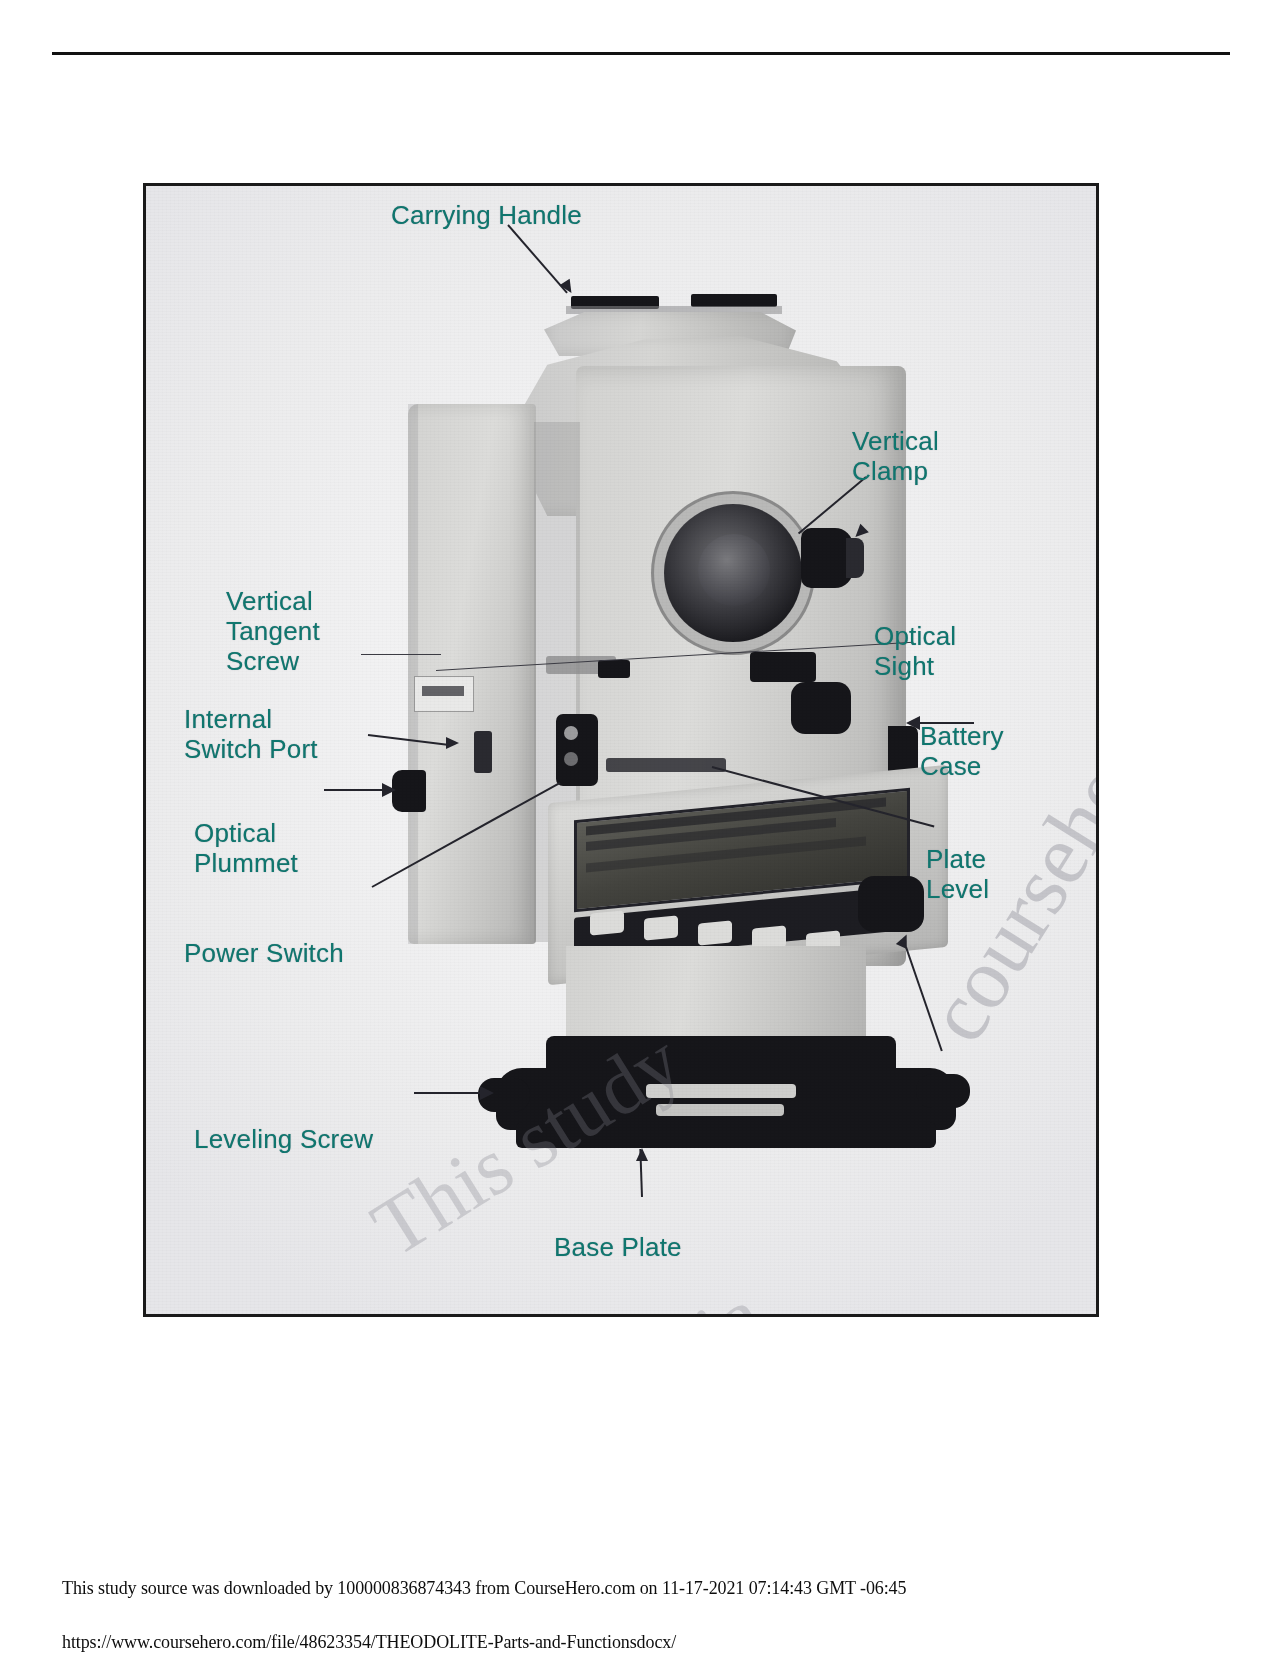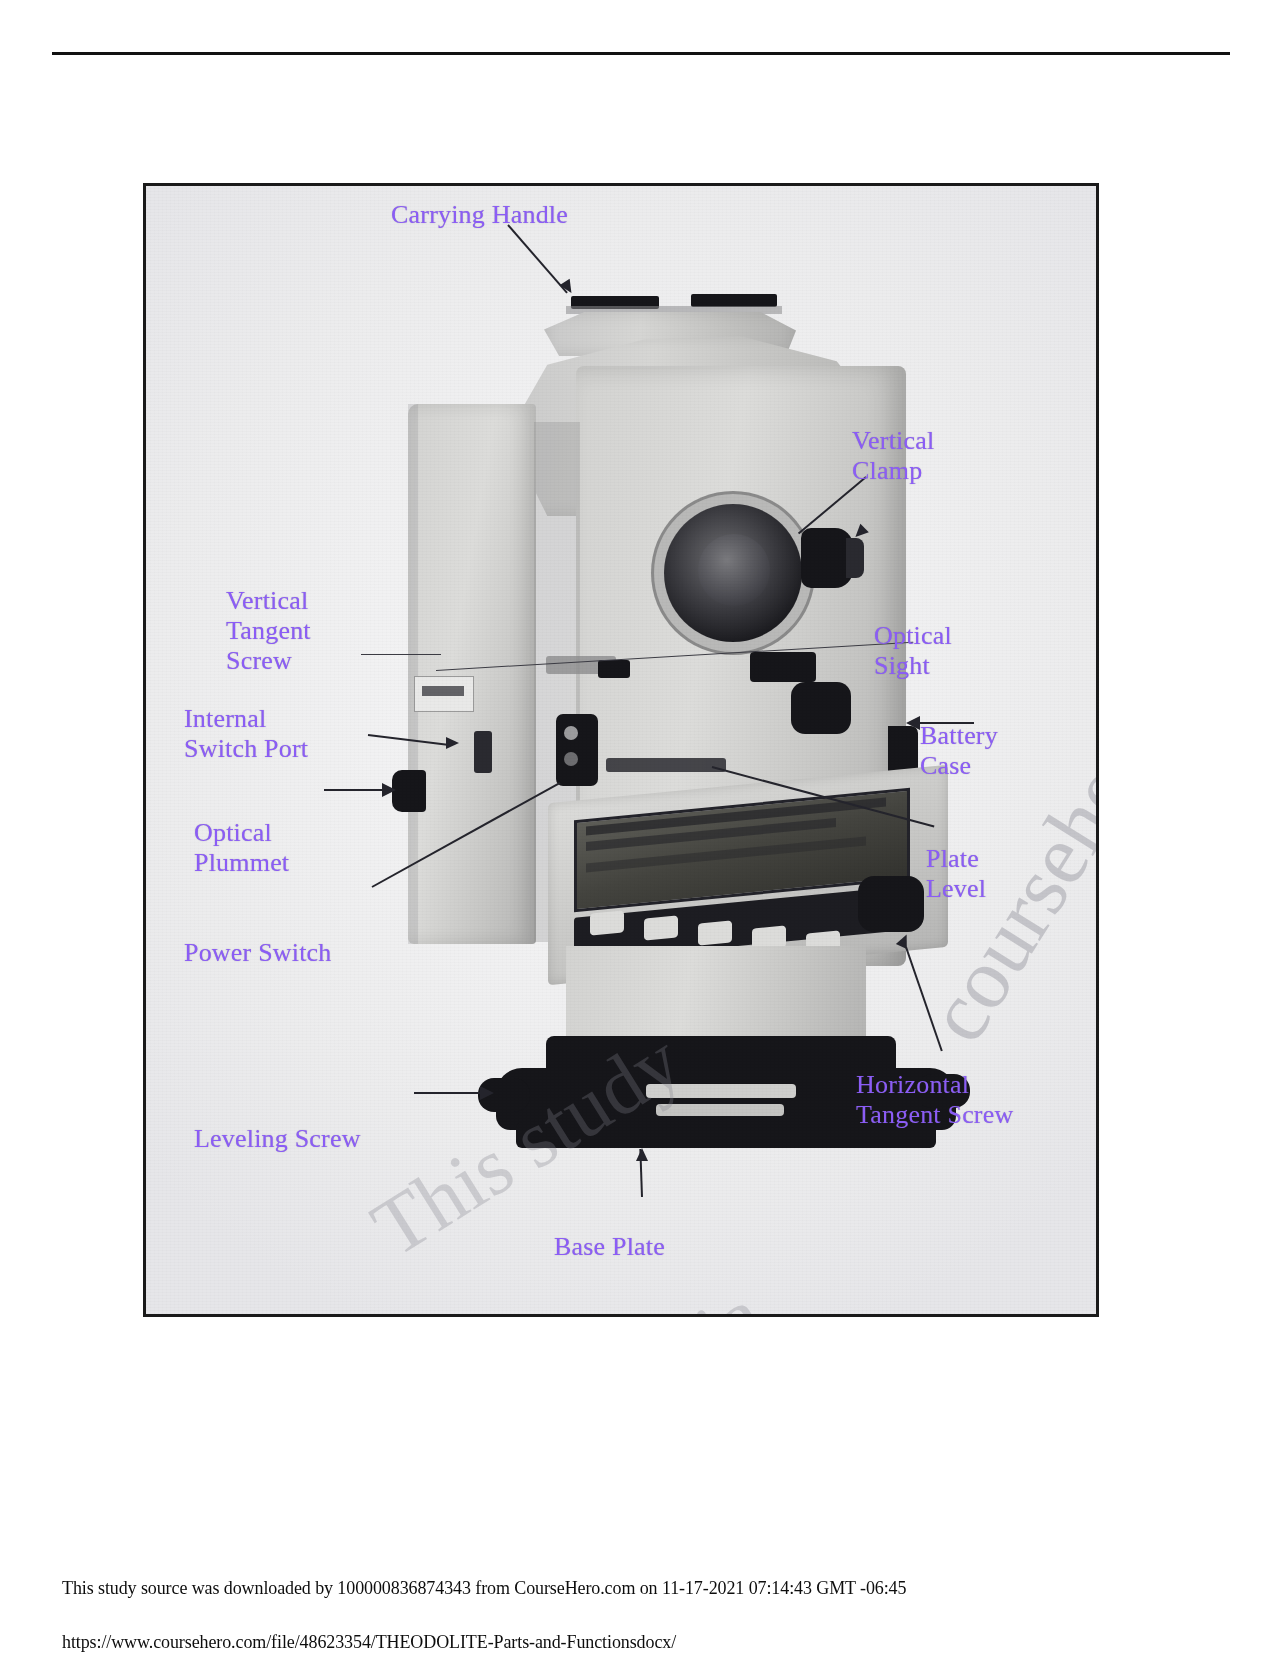--- a/index.html
+++ b/index.html
@@ -50,24 +50,24 @@
     opacity: .30;
     background-image:
       repeating-linear-gradient(0deg, rgba(0,0,0,.045) 0 1px, rgba(0,0,0,0) 1px 3px),
       repeating-linear-gradient(90deg, rgba(0,0,0,.035) 0 1px, rgba(0,0,0,0) 1px 4px);
     pointer-events: none;
   }
 
   
   .lbl {
     position: absolute;
-    font-family: Liberation Serif, serif;
+    font-family: Liberation Sans, sans-serif;
     font-size: 26px;
     line-height: 30px;
-    color: #8b5cf6;
+    color: #0f766e;
     letter-spacing: .2px;
     white-space: pre-line;
     text-shadow: 0 0 1px rgba(90,90,110,.5);
   }
   .lbl.r { text-align: left; }
 
   
   .leader {
     position: absolute;
     background: #24242c;
@@ -274,22 +274,20 @@
 
   <div class="lbl r" style="left:728px; top:435px;">Optical
 Sight</div>
 
   <div class="lbl r" style="left:774px; top:535px;">Battery
 Case</div>
 
   <div class="lbl r" style="left:780px; top:658px;">Plate
 Level</div>
 
-  <div class="lbl r" style="left:710px; top:884px;">Horizontal
-Tangent Screw</div>
 
   <div class="lbl" style="left:80px; top:400px;">Vertical
 Tangent
 Screw</div>
 
   <div class="lbl" style="left:38px; top:518px;">Internal
 Switch Port</div>
 
   <div class="lbl" style="left:48px; top:632px;">Optical
 Plummet</div>

